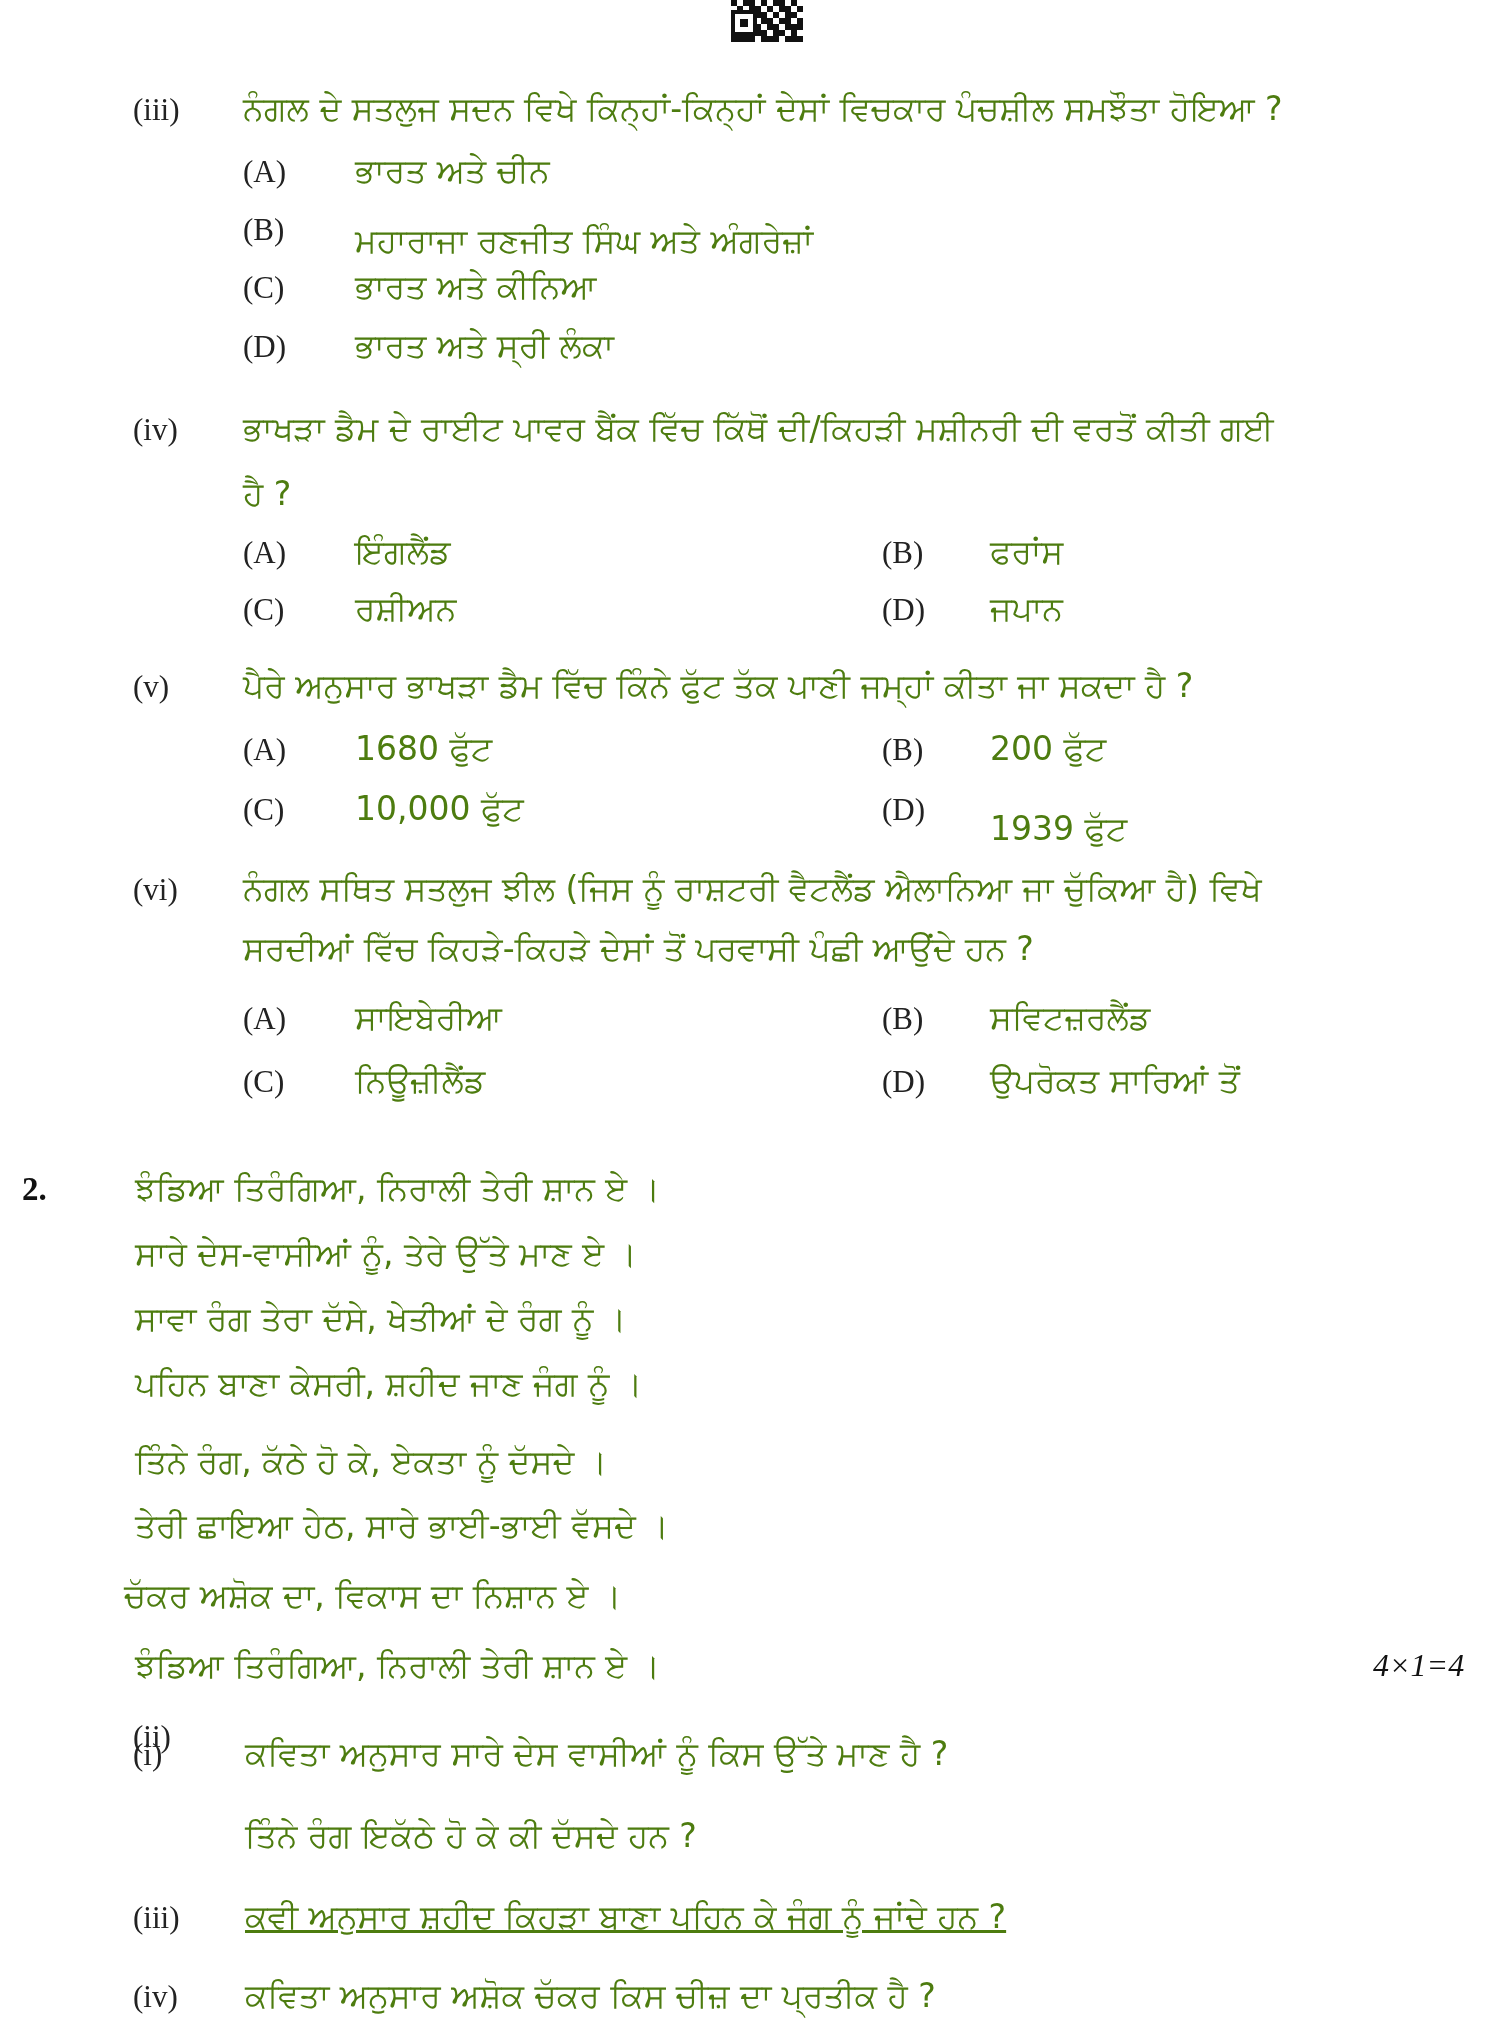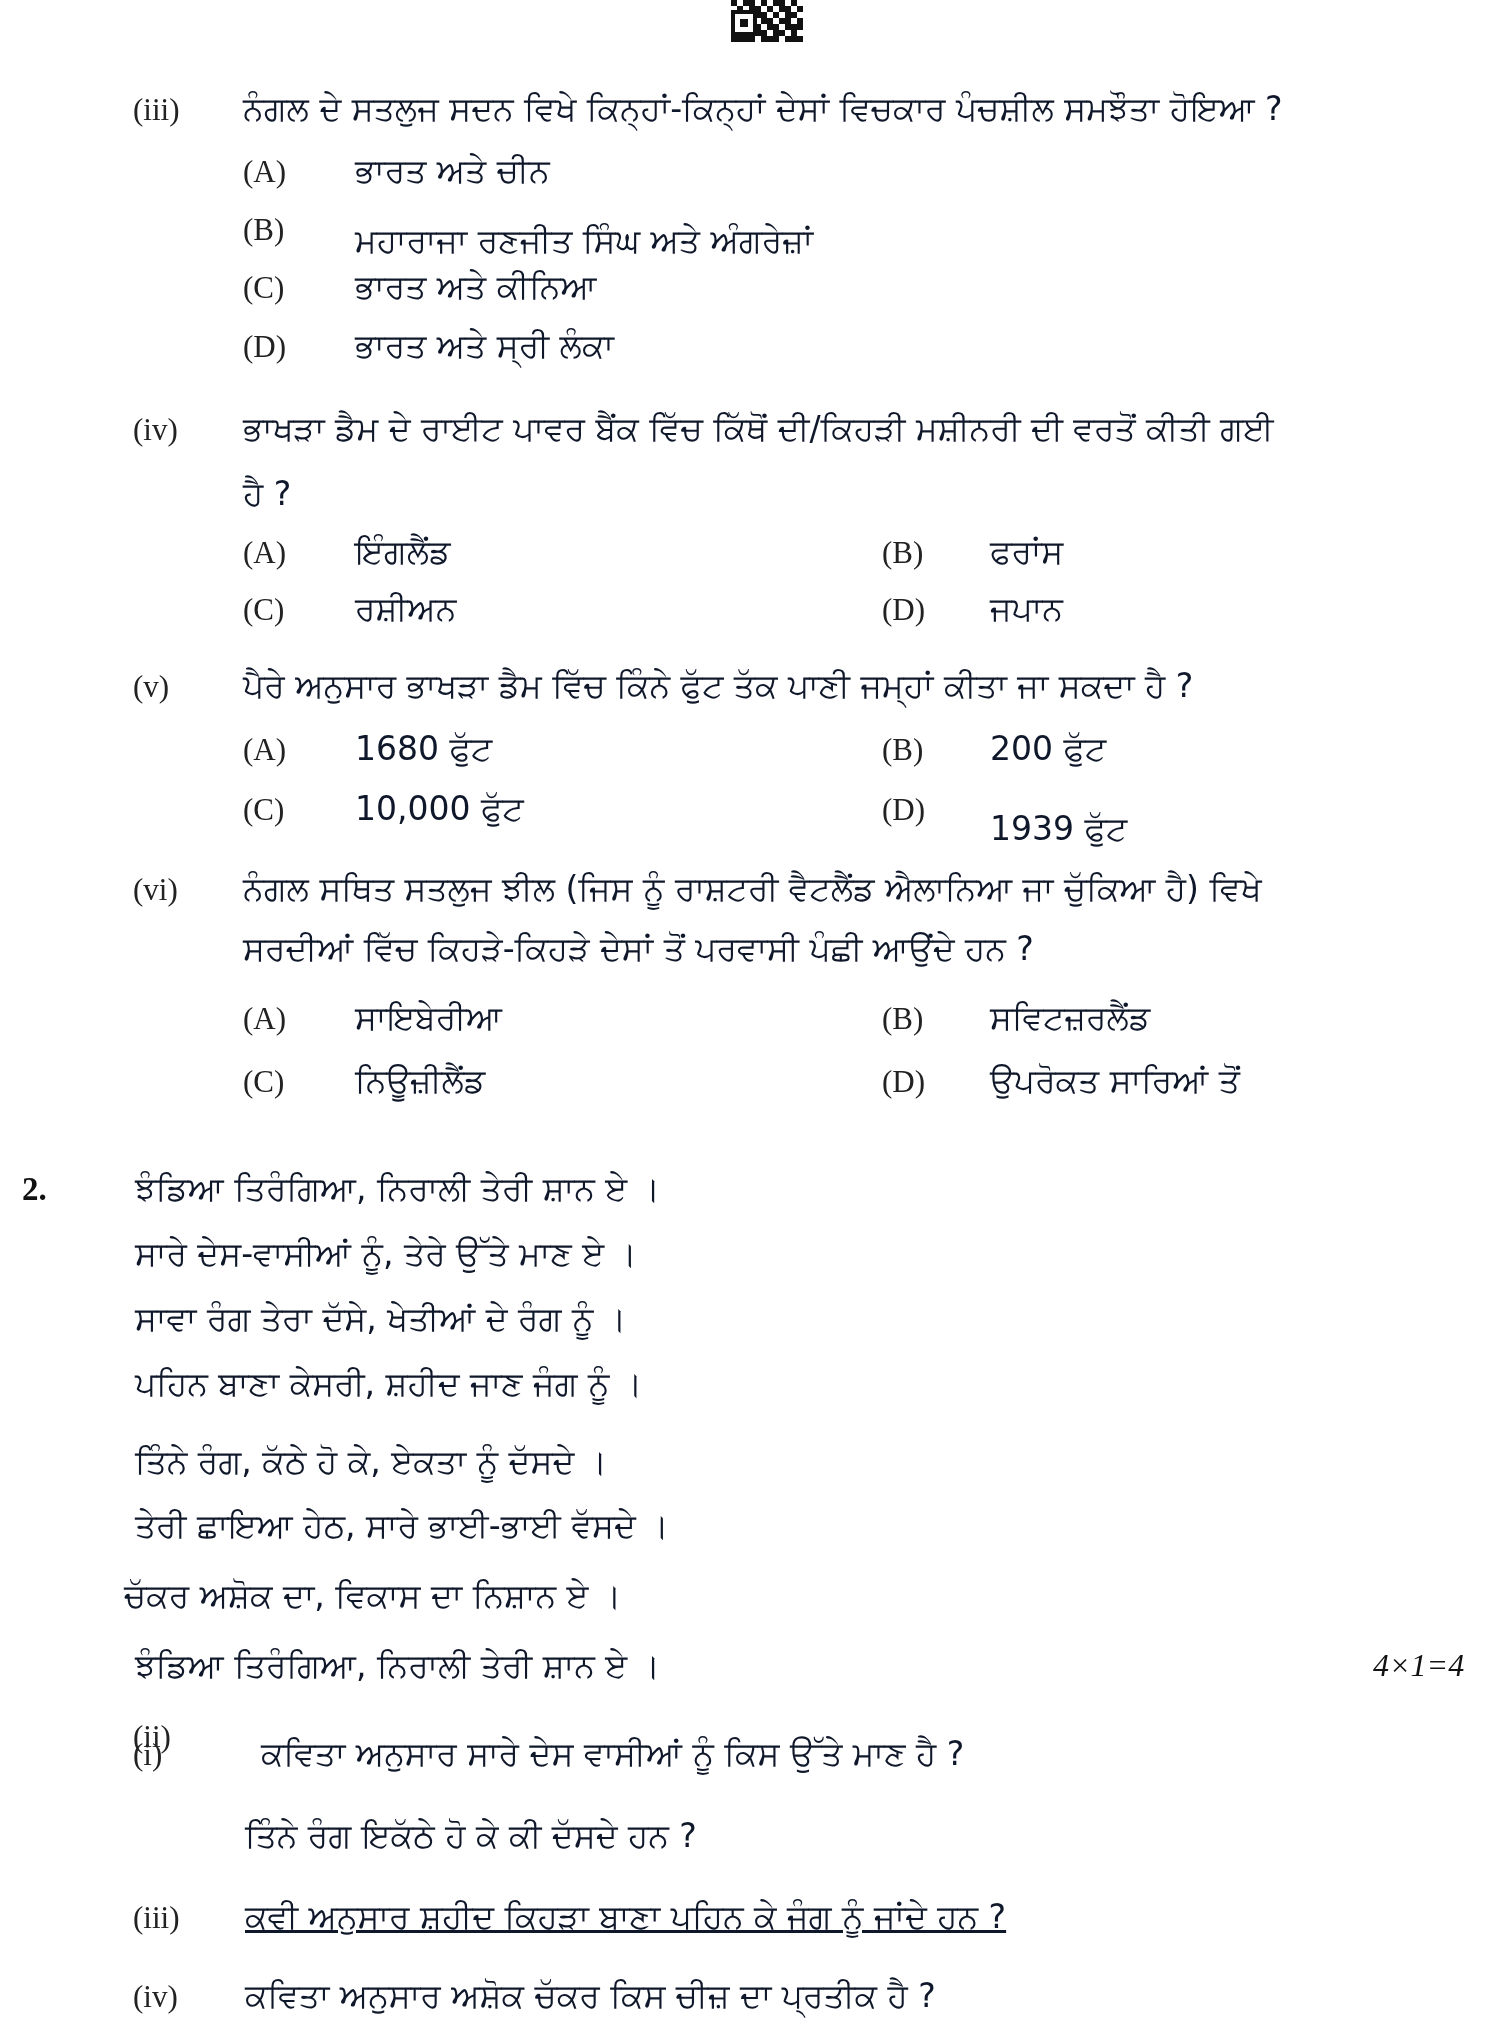--- a/index.html
+++ b/index.html
@@ -1,20 +1,20 @@
 <!DOCTYPE html>
 <html><head>
 <meta charset="utf-8">
 <style>
   html, body { margin: 0; padding: 0; background: #ffffff; }
   body { width: 1505px; height: 2034px; position: relative; overflow: hidden;
          font-family: "DejaVu Sans", sans-serif; color: #111111; }
   .abs { position: absolute; white-space: nowrap; line-height: 1; }
   .lbl { font-family: "Liberation Serif", "DejaVu Serif", serif; font-size: 31px; color: #222; }
-  .gur { font-family: "DejaVu Sans", "Liberation Sans", sans-serif; font-size: 33px; color: #0f172a; }
+  .gur { font-family: "DejaVu Sans", "Liberation Sans", sans-serif; font-size: 33px; color: #4d7c0f; }
   .num { font-family: "Liberation Serif", "DejaVu Serif", serif; font-size: 33px; font-weight: bold; color: #111; }
   .marks { font-family: "Liberation Serif", "DejaVu Serif", serif; font-style: italic; font-size: 32px; color: #111; }
   .qr { position: absolute; left: 731px; top: 0px; width: 72px; height: 40px;
         display: grid; grid-template-columns: repeat(12, 6px); grid-template-rows: repeat(7, 6px); }
   .qr span { width: 6px; height: 6px; }
   .qr .b { background: #111; }
   .qr-finder { position: absolute; left: 731px; top: 10px; width: 26px; height: 26px;
                border: 4px solid #111; box-sizing: border-box; background: #fff; }
   .qr-finder::after { content: ""; position: absolute; left: 5px; top: 5px; width: 8px; height: 8px; background: #111; }
 </style>
@@ -173,20 +173,20 @@
   <span class="abs gur" style="left:135px; top:1367px;">ਪਹਿਨ ਬਾਣਾ ਕੇਸਰੀ, ਸ਼ਹੀਦ ਜਾਣ ਜੰਗ ਨੂੰ ।</span>
   <span class="abs gur" style="left:135px; top:1445px;">ਤਿੰਨੇ ਰੰਗ, ਕੱਠੇ ਹੋ ਕੇ, ਏਕਤਾ ਨੂੰ ਦੱਸਦੇ ।</span>
   <span class="abs gur" style="left:135px; top:1509px;">ਤੇਰੀ ਛਾਇਆ ਹੇਠ, ਸਾਰੇ ਭਾਈ-ਭਾਈ ਵੱਸਦੇ ।</span>
   <span class="abs gur" style="left:124px; top:1579px;">ਚੱਕਰ ਅਸ਼ੋਕ ਦਾ, ਵਿਕਾਸ ਦਾ ਨਿਸ਼ਾਨ ਏ ।</span>
   <span class="abs gur" style="left:135px; top:1649px;">ਝੰਡਿਆ ਤਿਰੰਗਿਆ, ਨਿਰਾਲੀ ਤੇਰੀ ਸ਼ਾਨ ਏ ।</span>
   <span class="abs marks" style="left:1373px; top:1649px;">4×1=4</span>
 </div>
 
 <div>
   <span class="abs lbl" style="left:133px; top:1739px;">(i)</span>
-  <span class="abs gur" style="left:245px; top:1737px;margin-left:16px;">ਕਵਿਤਾ ਅਨੁਸਾਰ ਸਾਰੇ ਦੇਸ ਵਾਸੀਆਂ ਨੂੰ ਕਿਸ ਉੱਤੇ ਮਾਣ ਹੈ ?</span>
+  <span class="abs gur" style="left:245px; top:1737px;">ਕਵਿਤਾ ਅਨੁਸਾਰ ਸਾਰੇ ਦੇਸ ਵਾਸੀਆਂ ਨੂੰ ਕਿਸ ਉੱਤੇ ਮਾਣ ਹੈ ?</span>
   <span class="abs lbl" style="left:133px; top:1721px;">(ii)</span>
   <span class="abs gur" style="left:245px; top:1819px;">ਤਿੰਨੇ ਰੰਗ ਇਕੱਠੇ ਹੋ ਕੇ ਕੀ ਦੱਸਦੇ ਹਨ ?</span>
   <span class="abs lbl" style="left:133px; top:1902px;">(iii)</span>
   <span class="abs gur" style="left:245px; top:1900px;text-decoration:underline;">ਕਵੀ ਅਨੁਸਾਰ ਸ਼ਹੀਦ ਕਿਹੜਾ ਬਾਣਾ ਪਹਿਨ ਕੇ ਜੰਗ ਨੂੰ ਜਾਂਦੇ ਹਨ ?</span>
   <span class="abs lbl" style="left:133px; top:1981px;">(iv)</span>
   <span class="abs gur" style="left:245px; top:1979px;">ਕਵਿਤਾ ਅਨੁਸਾਰ ਅਸ਼ੋਕ ਚੱਕਰ ਕਿਸ ਚੀਜ਼ ਦਾ ਪ੍ਰਤੀਕ ਹੈ ?</span>
 </div>
 
 </body></html>

